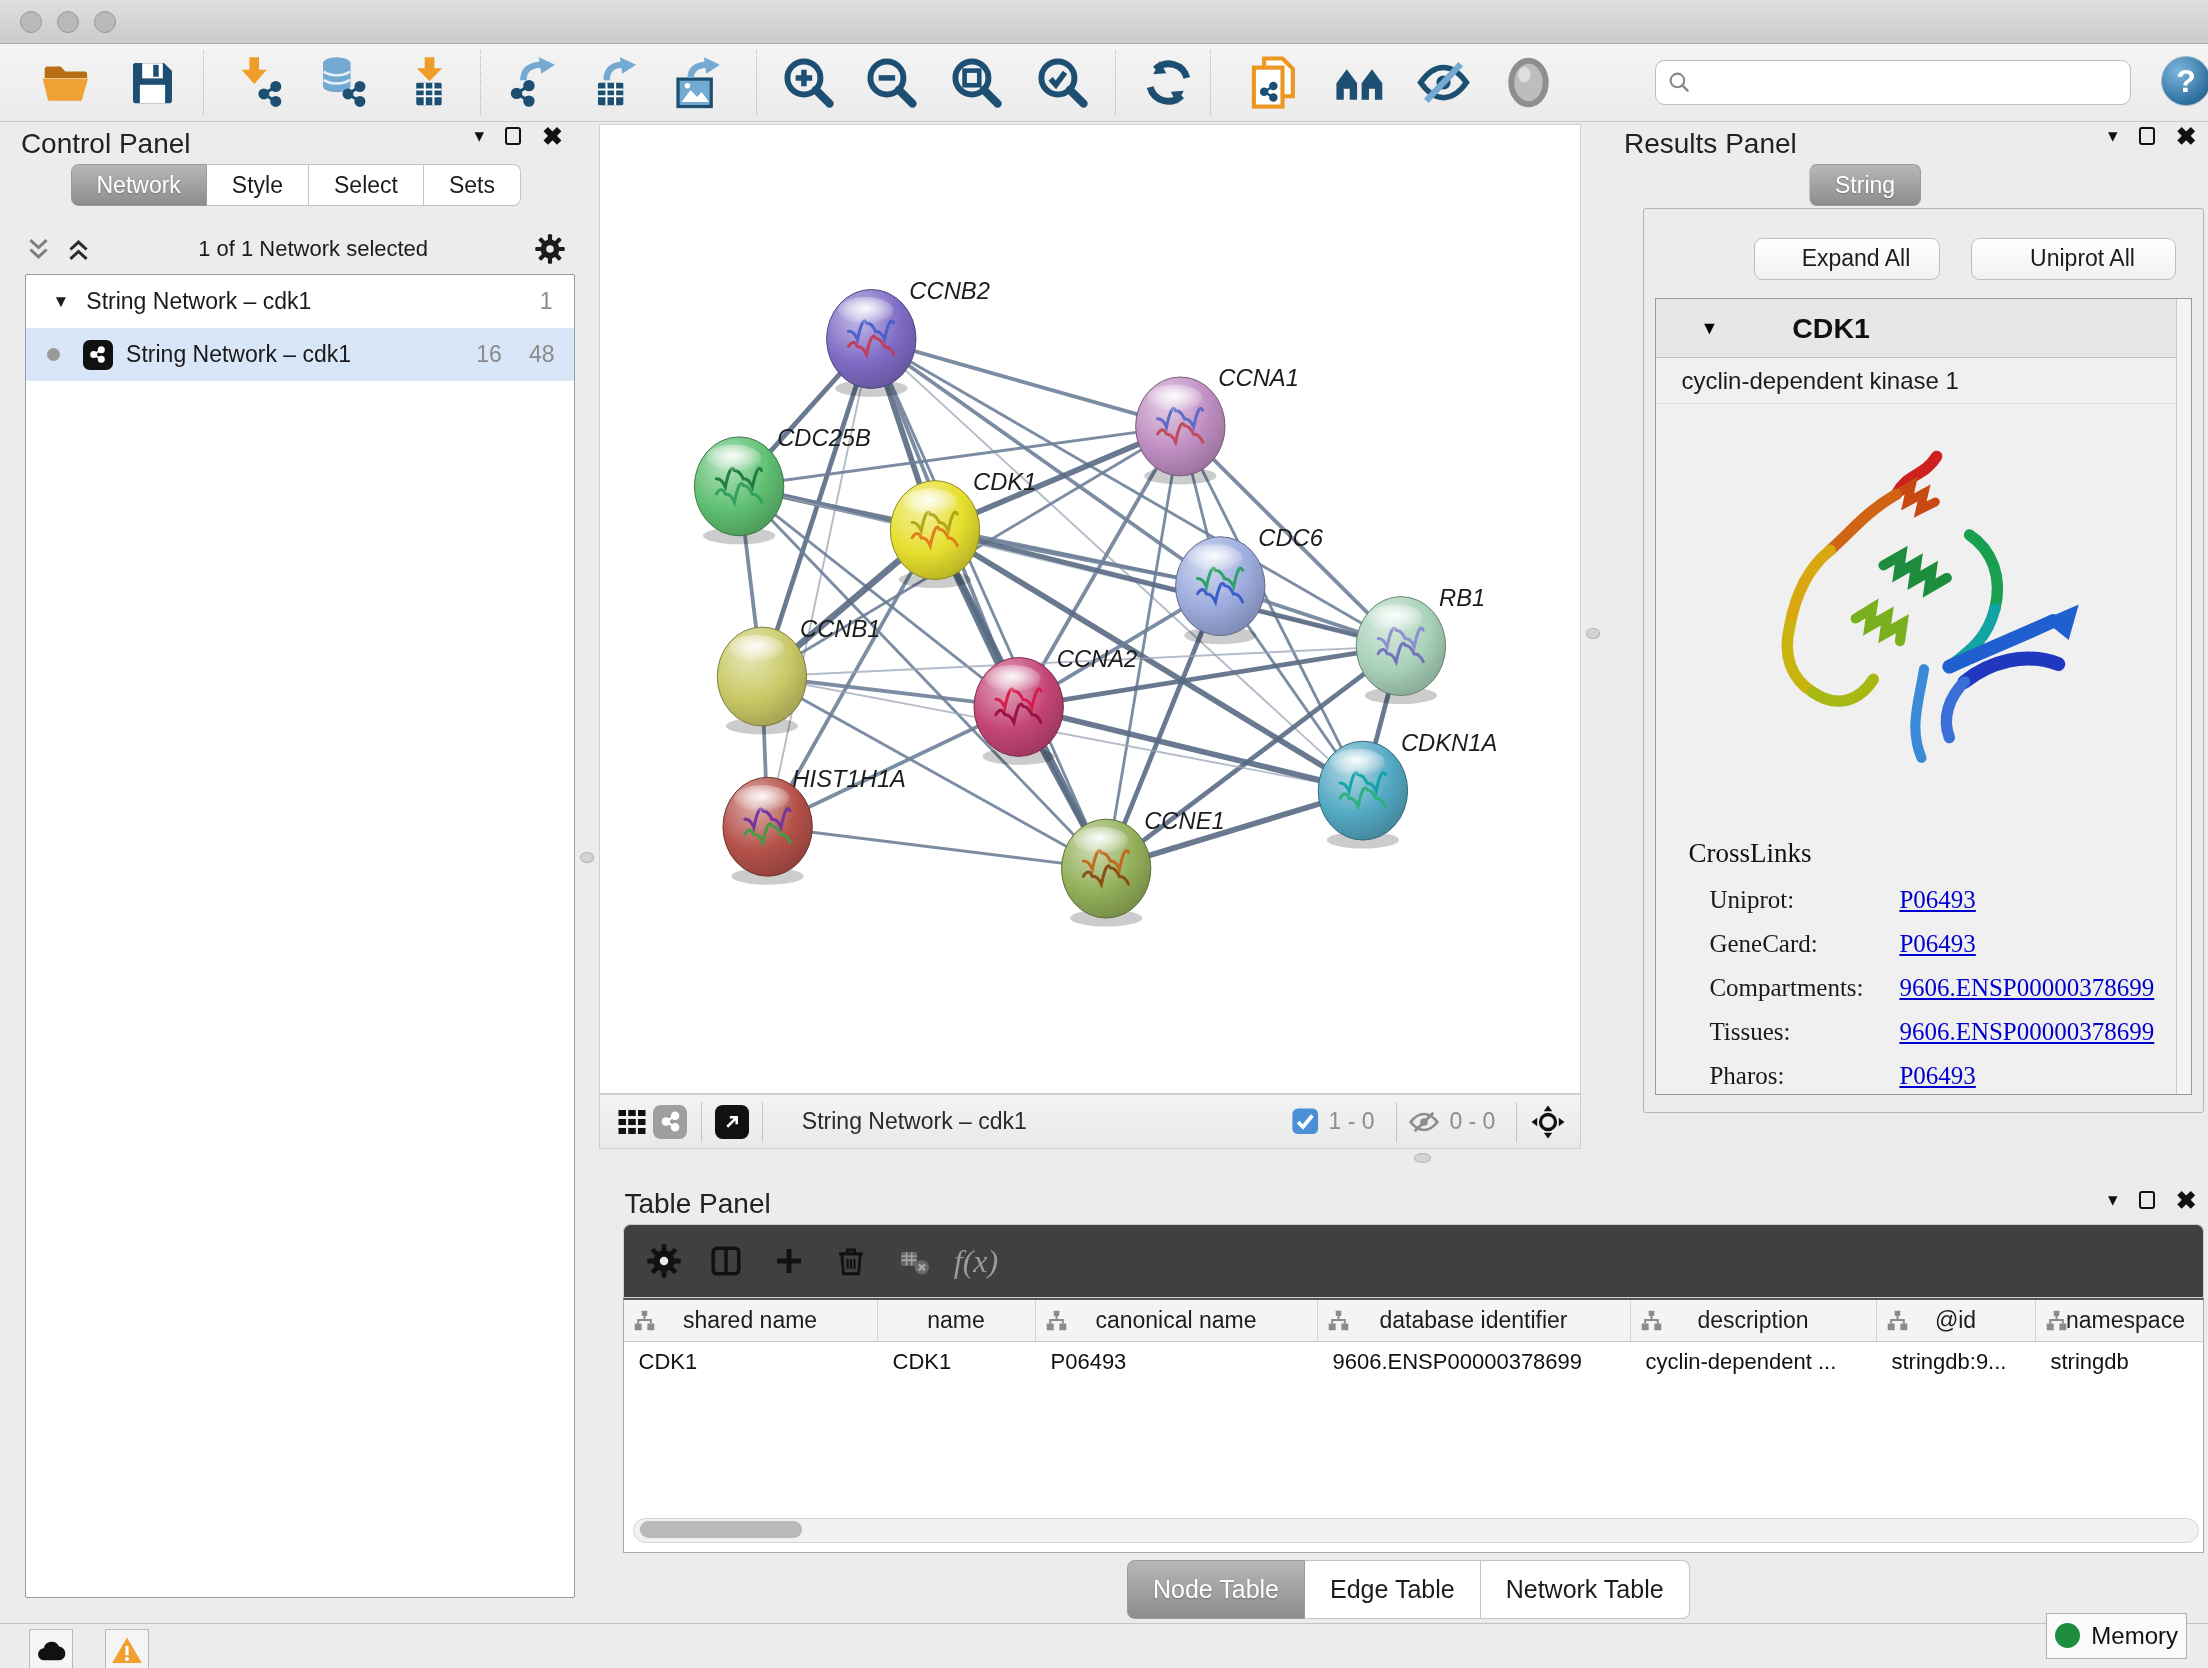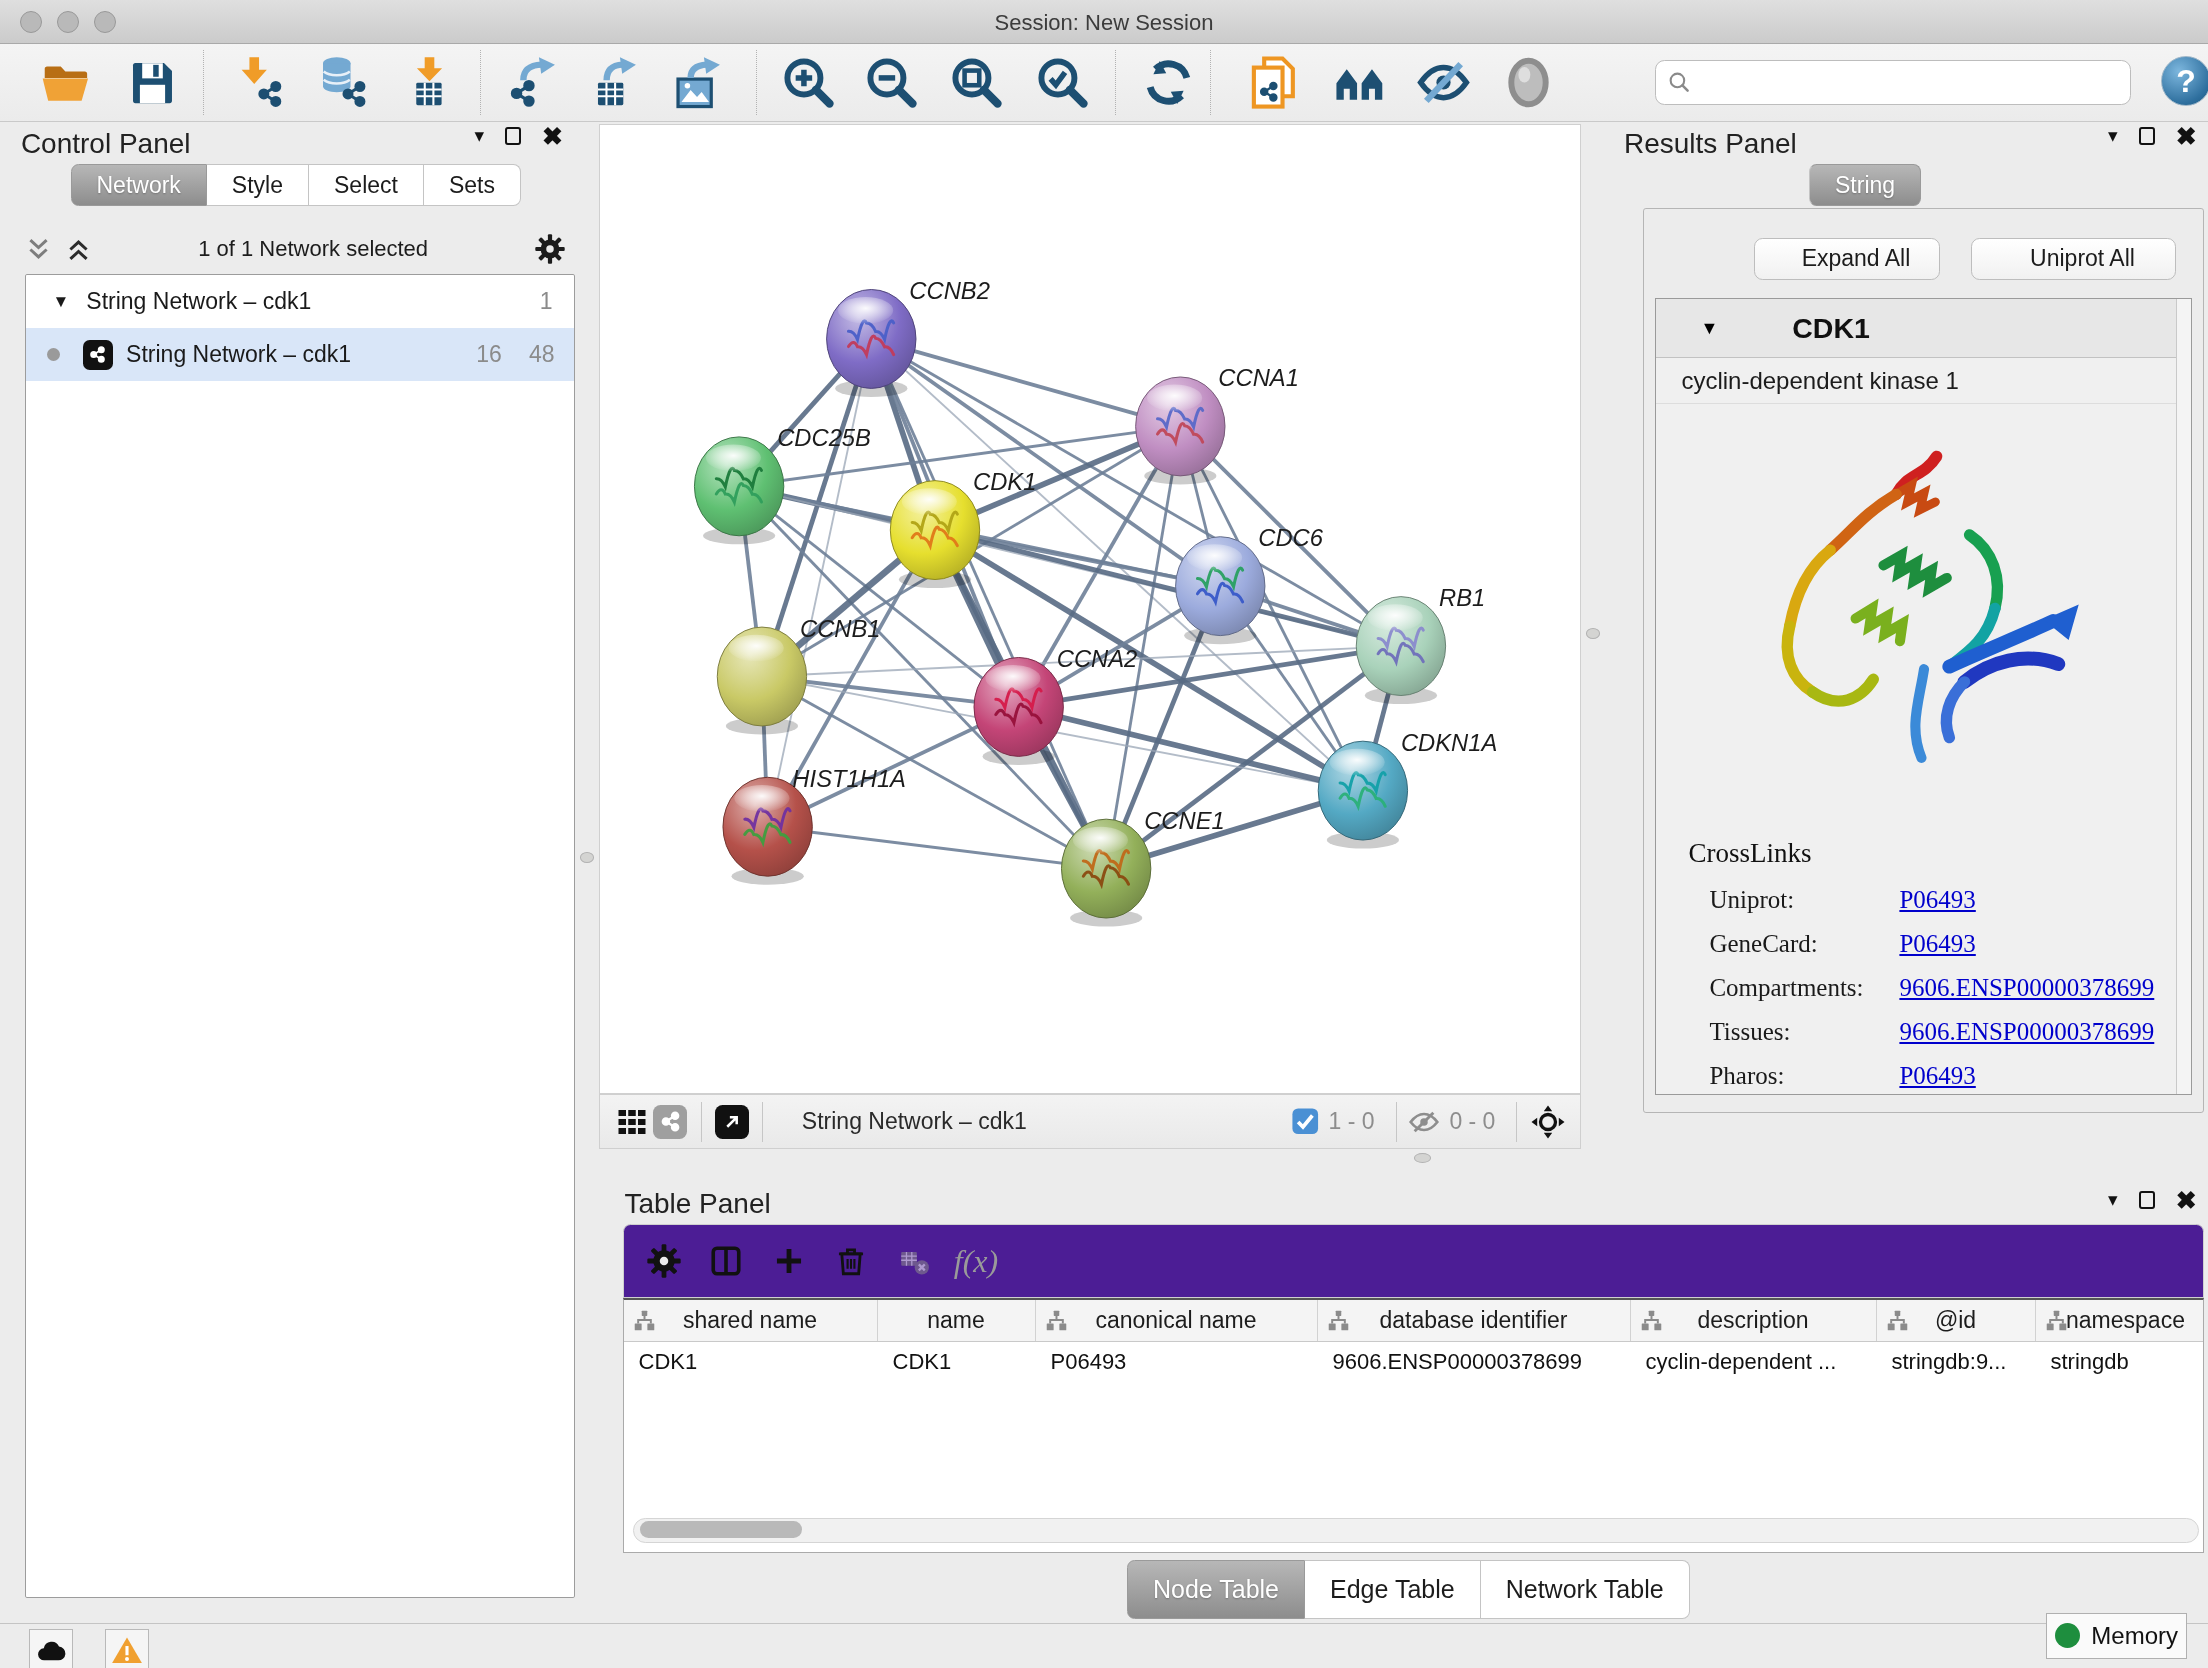--- a/index.html
+++ b/index.html
@@ -92,21 +92,21 @@
     padding-left:25px;border-bottom:1px solid #ddd;}
   #protein-img{height:428px;display:flex;align-items:center;justify-content:center;}
   #xl-title{font-family:"Liberation Serif",serif;font-weight:normal;font-size:27px;color:#111;
     margin:5.7px 0 9.5px 32px;}
   .xrow{display:flex;font-family:"Liberation Serif",serif;font-size:25px;height:44px;align-items:center;margin-left:53px;}
   .xlabel{width:190px;color:#1a1a1a;}
   .xlink{color:#0000cc;text-decoration:underline;}
 
   
   #table-panel{position:absolute;left:613px;top:1165px;width:1595px;height:399px;}
-  #tp-toolbar{position:absolute;left:9.5px;top:59px;right:3.8px;height:74px;background:#4c1d95;
+  #tp-toolbar{position:absolute;left:9.5px;top:59px;right:3.8px;height:74px;background:#404040;
     border:1px solid #cfcfcf;border-radius:7.6px 7.6px 0 0;display:flex;align-items:center;padding-left:15px;}
   .tpbtn{width:51px;height:51px;display:flex;align-items:center;justify-content:center;margin-right:11.4px;}
   .fx{font-family:"Liberation Serif",serif;font-style:italic;font-size:32px;color:#9a9a9a;}
   #tp-table{position:absolute;left:9.5px;top:133px;right:3.8px;height:255px;background:#fff;
     border:1px solid #aaa;border-top:2.9px solid #555;overflow:hidden;}
   #tp-head{display:flex;height:42px;background:#f4f4f4;border-bottom:1px solid #c9c9c9;}
   .th{display:flex;align-items:center;justify-content:center;position:relative;font-size:23px;color:#1c1c1c;
     border-right:1px solid #d2d2d2;flex-shrink:0;}
   .th svg{position:absolute;left:9.5px;width:23px;height:23px;color:#8b8b8b;}
   #tp-row{display:flex;height:40px;}
@@ -169,21 +169,20 @@
     </symbol>
   </defs>
 </svg>
 
 <div id="app">
 
   <div class="titlebar">
     <span class="tl" style="left:20px"></span>
     <span class="tl" style="left:57px"></span>
     <span class="tl" style="left:94px"></span>
-    <div class="win-title">Session: New Session</div>
   </div>
 
   <div class="toolbar">
     <div class="tbtn" style="left:36px">
       <svg viewBox="0 0 24 24">
         <path d="M2.5 6c0-.6.4-1 1-1h6l2 2.2h8.5c.6 0 1 .4 1 1V10H2.5z" fill="#b86e14"></path>
         <path d="M1.6 10.2h19.8L18.6 20H4z" fill="#f0a236"></path>
       </svg>
     </div>
     <div class="tbtn" style="left:122px">

